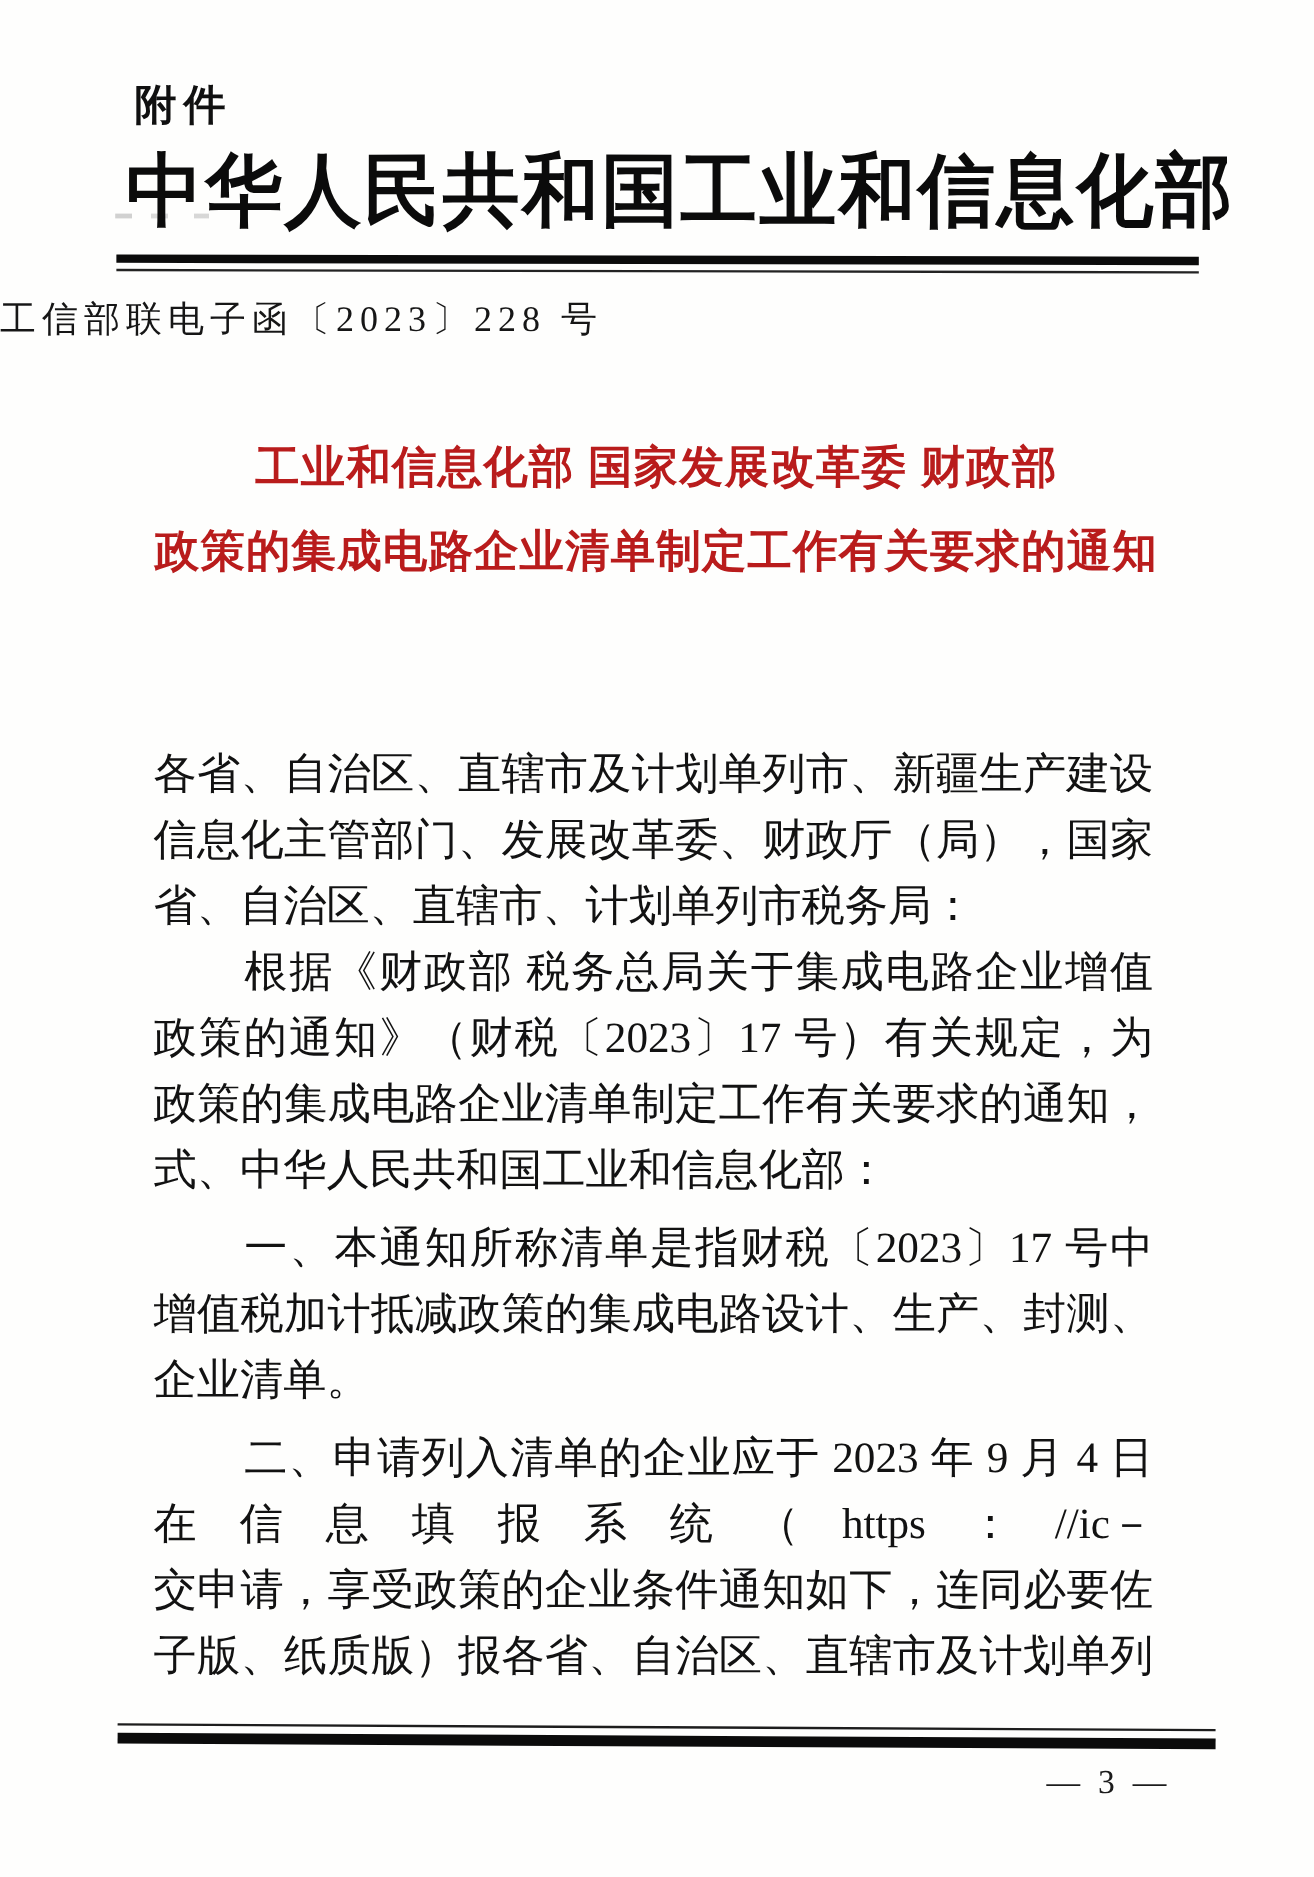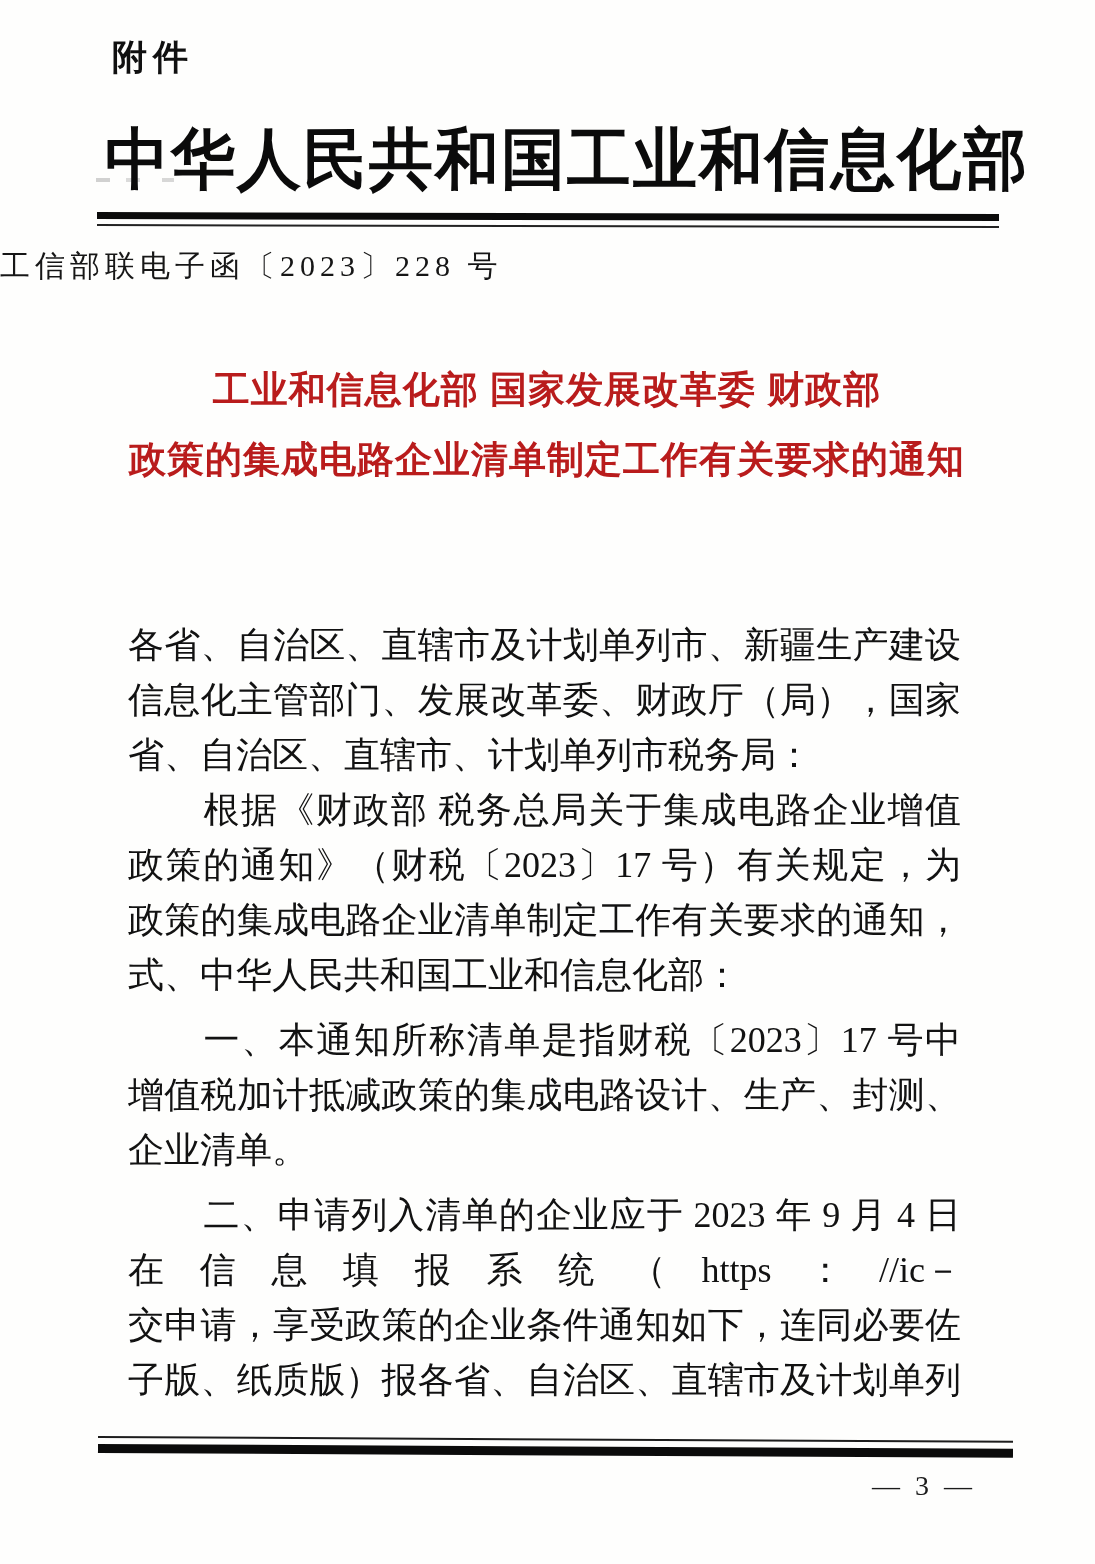--- a/index.html
+++ b/index.html
@@ -11,21 +11,21 @@
     width: 1095px;
     height: 1564px;
     background: #fefefd;
     color: #101010;
     overflow: hidden;
   }
 
   .attachment-label {
     position: absolute;
     left: 112px;
-    top: 34px;
+    top: 64px;
     font-family: Liberation Mono, monospace;
     font-weight: 700;
     font-size: 35px;
     letter-spacing: 6px;
   }
 
   .scan-smudge {
     position: absolute;
     left: 96px;
     top: 178px;

